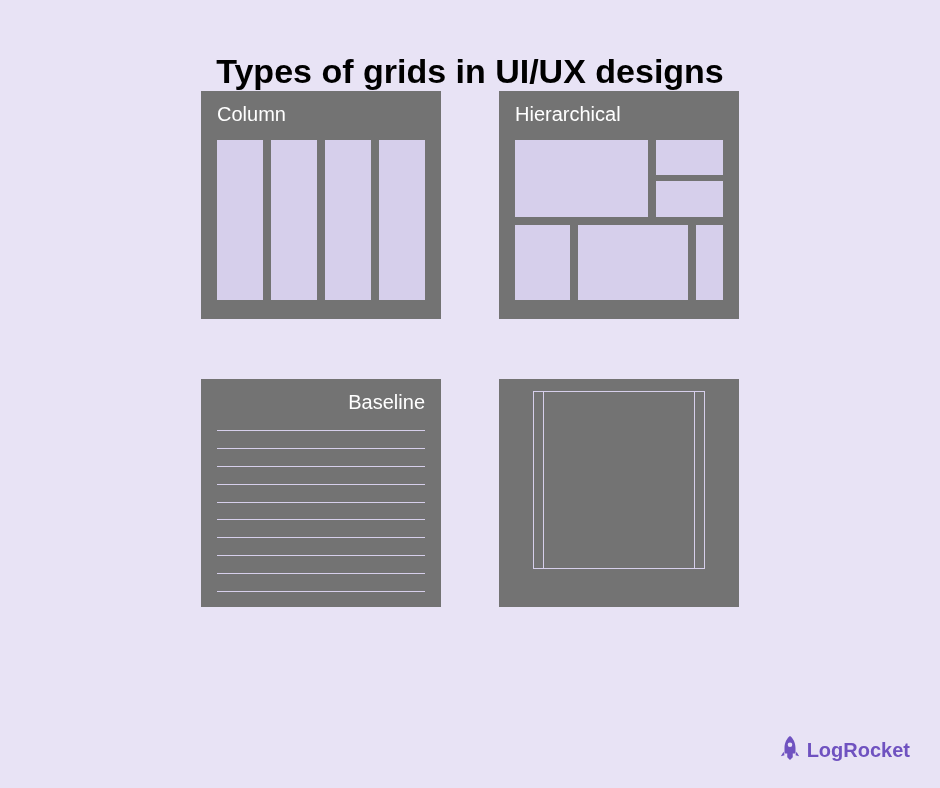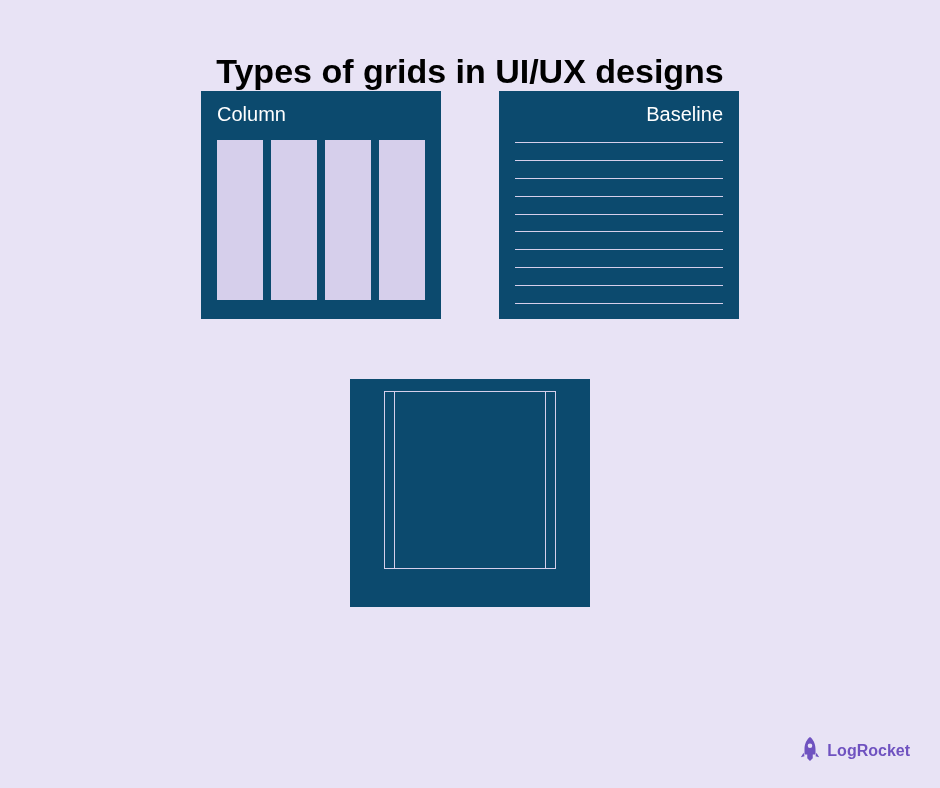--- a/index.html
+++ b/index.html
@@ -19,21 +19,21 @@
     padding-top: 52px;
   }
   .grids-container {
     display: flex;
     flex-wrap: wrap;
     justify-content: center;
     gap: 60px 58px;
     padding: 0 60px;
   }
   .grid-card {
-    background: #0c4a6e;
+    background: #737373;
     width: 240px;
     height: 228px;
     color: #fff;
     padding: 12px 16px 16px 16px;
     position: relative;
   }
   .grid-label {
     font-size: 20px;
     font-weight: 400;
     color: #fff;
@@ -137,21 +137,21 @@
   
   .logo {
     position: absolute;
     right: 30px;
     bottom: 22px;
     display: flex;
     align-items: center;
     gap: 6px;
     color: #6f52c0;
     font-weight: 700;
-    font-size: 16px;
+    font-size: 20px;
   }
   .logo svg {
     width: 22px;
     height: 26px;
   }
 </style>
 </head>
 <body>
 
 <div class="title">Types of grids in UI/UX designs</div>
@@ -162,20 +162,37 @@
     <div class="grid-label">Column</div>
     <div class="col-grid">
       <div class="cell"></div>
       <div class="cell"></div>
       <div class="cell"></div>
       <div class="cell"></div>
     </div>
   </div>
 
 
+  <div class="grid-card">
+    <div class="grid-label">Hierarchical</div>
+    <div class="hier-grid">
+      <div class="hier-top">
+        <div class="cell hier-top-left"></div>
+        <div class="hier-top-right">
+          <div class="cell"></div>
+          <div class="cell"></div>
+        </div>
+      </div>
+      <div class="hier-bottom">
+        <div class="cell"></div>
+        <div class="cell wide"></div>
+        <div class="cell narrow"></div>
+      </div>
+    </div>
+  </div>
 
   <div class="grid-card">
     <div class="grid-label bold">Baseline</div>
     <div class="base-grid">
       <div class="base-line"></div>
       <div class="base-line"></div>
       <div class="base-line"></div>
       <div class="base-line"></div>
       <div class="base-line"></div>
       <div class="base-line"></div>

